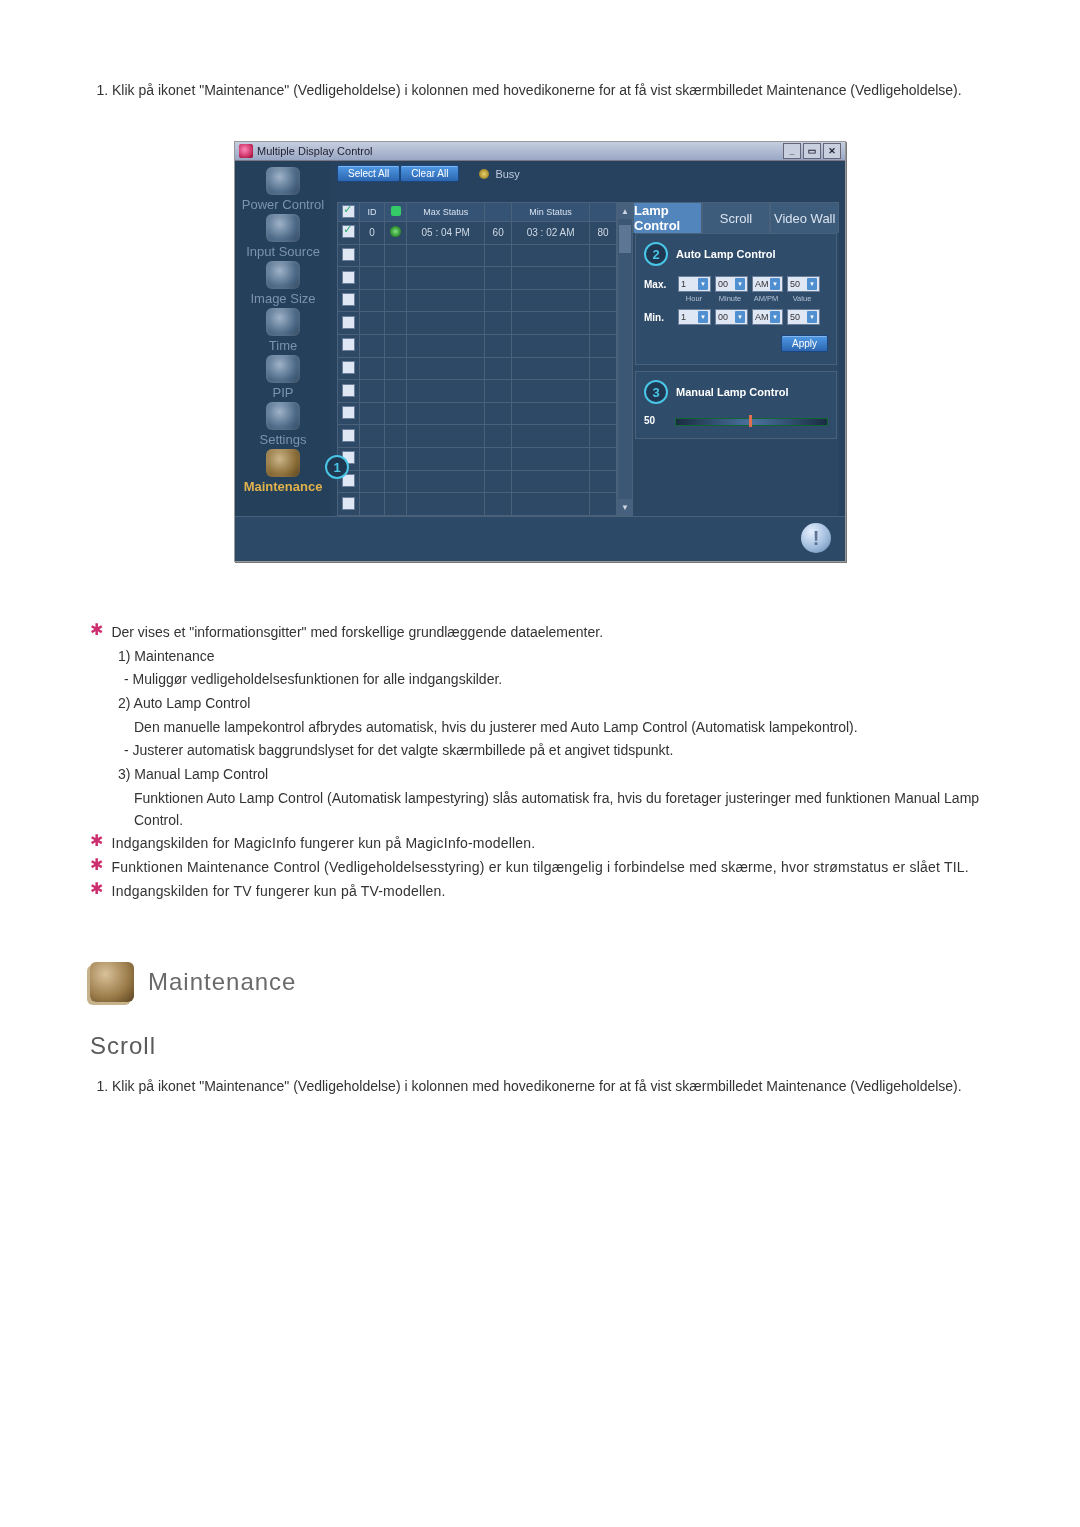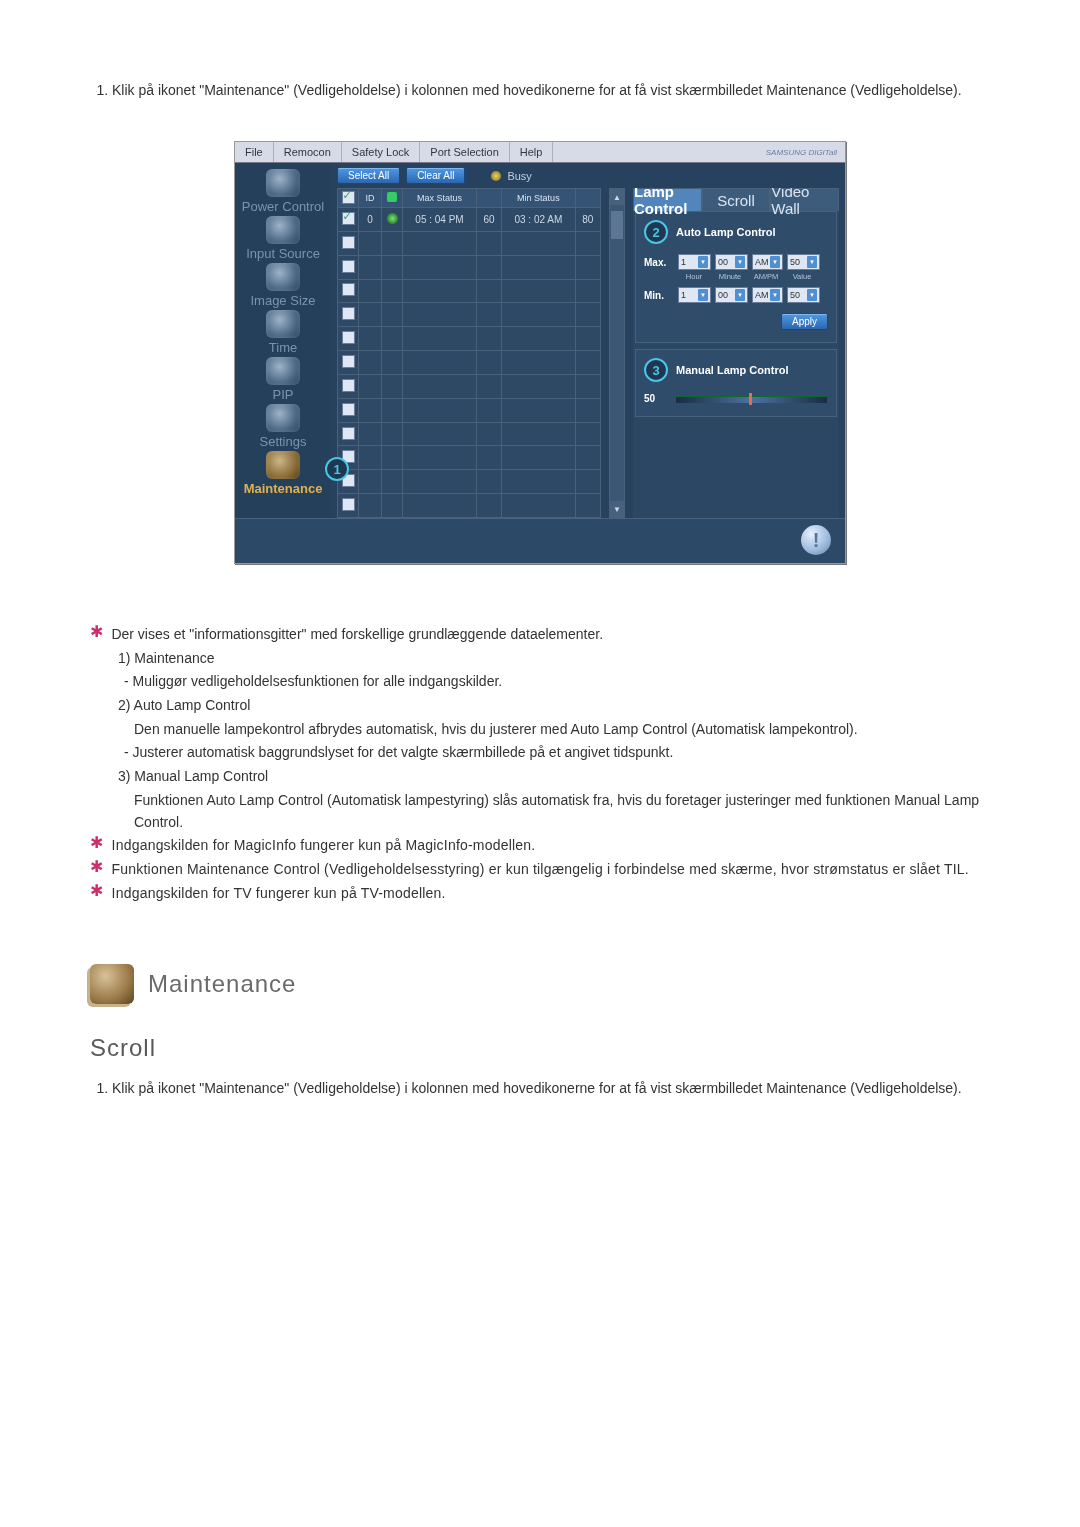--- a/index.html
+++ b/index.html
@@ -121,22 +121,21 @@
   
   .center {
     flex: 1;
     display: flex;
     flex-direction: column;
     padding: 4px 6px 0 6px;
   }
   .toolbar {
     display: flex;
     align-items: center;
-    gap: 6px;
-    margin-bottom: 4px;
+    margin-bottom: 20px;
   }
   .bluebtn {
     background: linear-gradient(#4f99e6, #2c66b0);
     color: #fff;
     font-size: 10px;
     border: 1px solid #1b4780;
     padding: 2px 10px;
     border-radius: 2px;
     cursor: pointer;
     box-shadow: inset 0 1px 0 rgba(255,255,255,.3);
@@ -149,21 +148,21 @@
   .busy::before {
     content: '';
     width: 10px; height: 10px;
     background: radial-gradient(circle, #e6d26b, #a8882a 70%);
     border-radius: 50%;
     margin-right: 6px;
   }
   .gridwrap {
     flex: 1;
     display: flex;
-    gap: 8px;
+    gap: 0;
     overflow: hidden;
   }
   table.grid {
     border-collapse: collapse;
     background: #2d4966;
     color: #cfd8e4;
     font-size: 10px;
     flex: 1;
   }
   table.grid th, table.grid td {
@@ -220,22 +219,22 @@
   .scrollbar .up { top: 0; }
   .scrollbar .down { bottom: 0; }
   
   .rpanel {
     width: 206px;
     background: #2b4763;
     padding: 0 0 0 0;
   }
   .tabs {
     display: flex;
-    height: 23px;
-    font-size: 15px;
+    height: 31px;
+    font-size: 13px;
   }
   .tab {
     flex: 1;
     display: flex; align-items:center; justify-content:center;
     background: #3d5b7a;
     border: 1px solid #4a617c;
     border-bottom: none;
     cursor: pointer;
     color: #dbe4f1;
   }
@@ -396,27 +395,27 @@
 </head>
 <body>
 
 <div class="page">
 
   <ol class="instr">
     <li>Klik på ikonet "Maintenance" (Vedligeholdelse) i kolonnen med hovedikonerne for at få vist skærmbilledet Maintenance (Vedligeholdelse).</li>
   </ol>
 
   <div class="app">
-    <div class="menubar">
-      <div class="mitem">File</div>
-      <div class="mitem">Remocon</div>
-      <div class="mitem">Safety Lock</div>
-      <div class="mitem">Port Selection</div>
-      <div class="mitem">Help</div>
-      <span class="brand">SAMSUNG DIGITall</span>
+    <div class="titlebar">
+      <div class="ticon"></div>
+      <span>Multiple Display Control</span>
+      <span class="spacer"></span>
+      <div class="winbtn">_</div>
+      <div class="winbtn">▭</div>
+      <div class="winbtn">✕</div>
     </div>
     <div class="appbody">
 
       <div class="sidebar">
         <div class="side-item">
           <div class="sicon"></div>
           <div class="slabel">Power Control</div>
         </div>
         <div class="side-item">
           <div class="sicon"></div>

